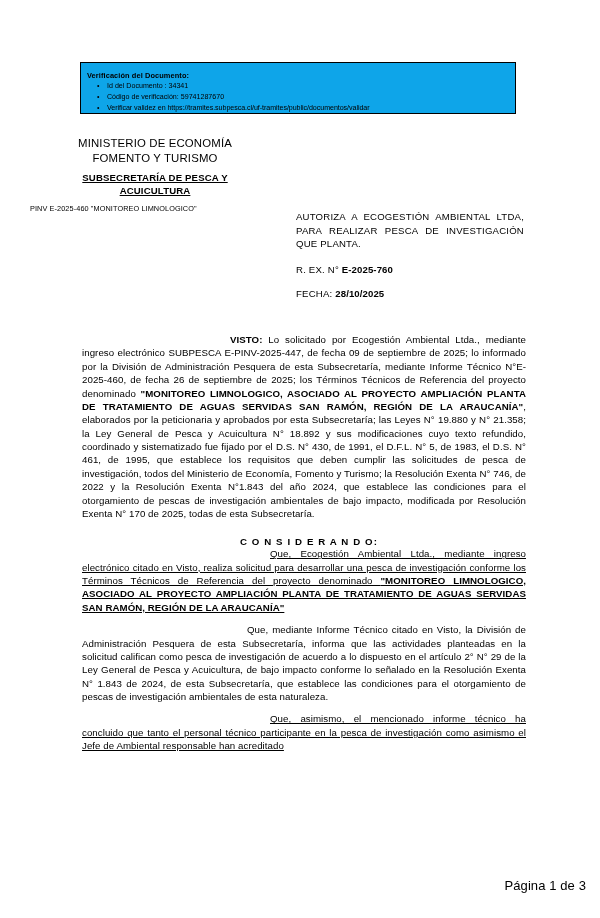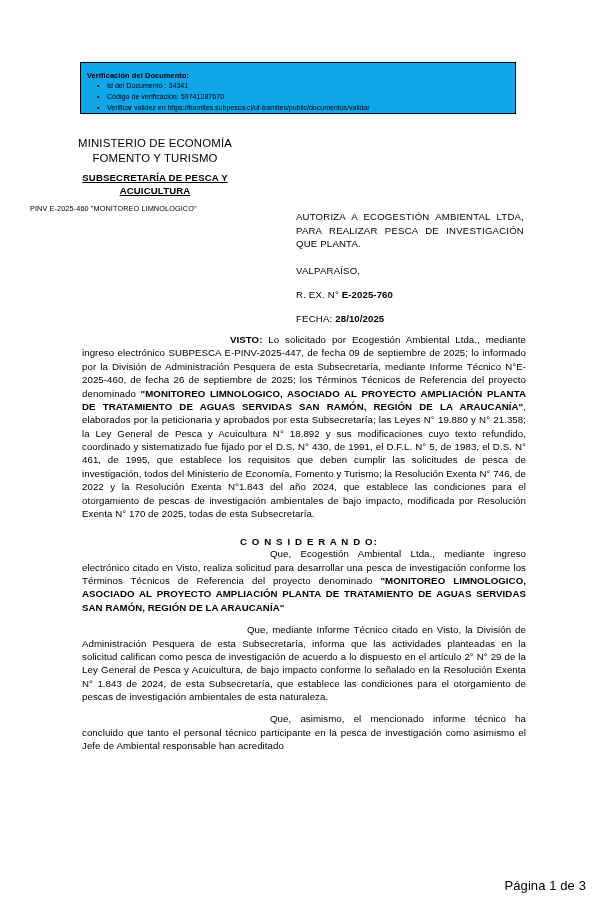--- a/index.html
+++ b/index.html
@@ -133,20 +133,21 @@
     letter-spacing: 0.06px;
   }
   .para + .para {
     margin-top: 9px;
   }
   .indent {
     text-indent: 148px;
   }
   .indent-mid {
     text-indent: 188px;
+    text-decoration: underline;
   }
   .indent-short {
     text-indent: 165px;
   }
   .b {
     font-weight: bold;
   }
   .considerando {
     font-size: 9.7px;
     font-weight: bold;
@@ -184,21 +185,20 @@
   <div class="lh-ministry">FOMENTO Y TURISMO</div>
   <div class="lh-sub">
     <span>SUBSECRETARÍA DE PESCA Y</span><br>
     <span>ACUICULTURA</span>
   </div>
   <div class="lh-code">PINV E-2025-460 "MONITOREO LIMNOLOGICO"</div>
 </div>
 
 <div class="head-right">
   <div class="hr-subject">AUTORIZA A ECOGESTIÓN AMBIENTAL LTDA, PARA REALIZAR PESCA DE INVESTIGACIÓN QUE PLANTA.</div>
-  <div class="hr-city">VALPARAÍSO,</div>
   <div class="hr-line">
     <span>R. EX. N°</span>
     <b>E-2025-760</b>
   </div>
   <div class="hr-line">
     <span>FECHA:</span>
     <b>28/10/2025</b>
   </div>
 </div>
 

